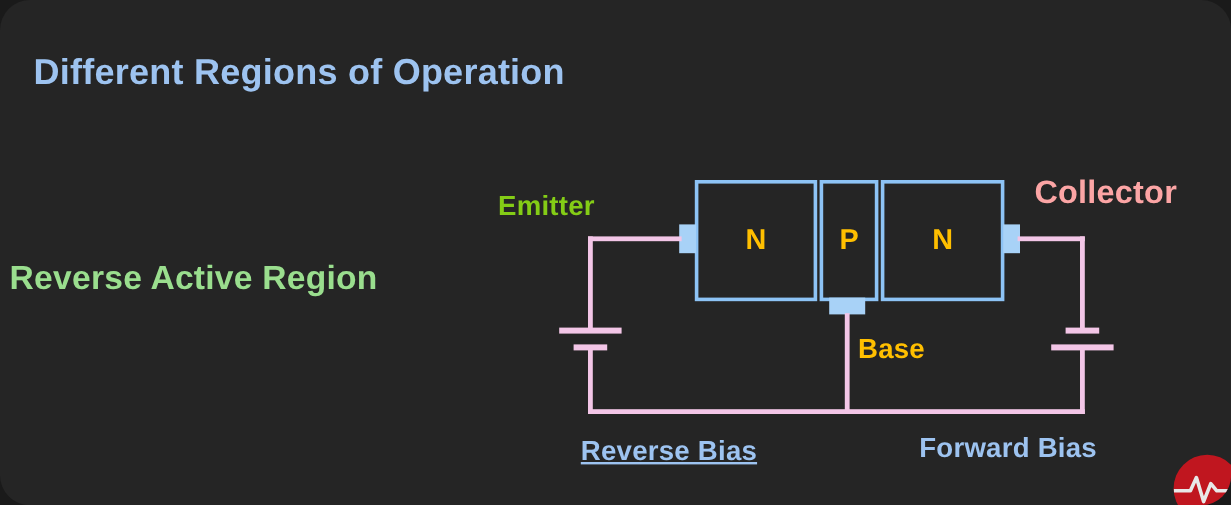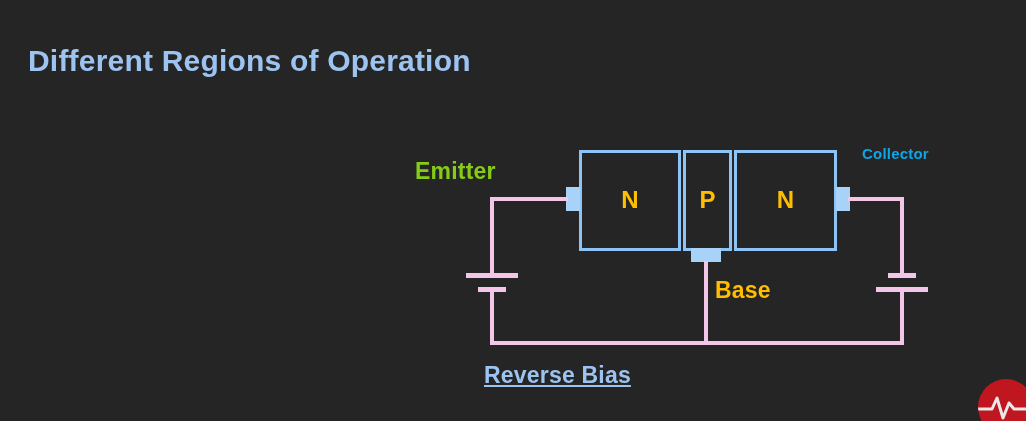--- a/index.html
+++ b/index.html
@@ -7,20 +7,21 @@
     padding: 0;
     background: #1a1a1a;
   }
   #slide {
     position: relative;
     width: 1026px;
     height: 421px;
     background: #252525;
     overflow: hidden;
     font-family: "Liberation Sans", sans-serif;
+    border-radius: 25px;
   }
   .txt {
     position: absolute;
     font-weight: bold;
     white-space: nowrap;
     letter-spacing: 0.2px;
   }
   #title {
     left: 28px;
     top: 44px;
@@ -35,22 +36,22 @@
   }
   #emitter-label {
     left: 415px;
     top: 158px;
     font-size: 23px;
     color: #84cc16;
   }
   #collector-label {
     left: 862px;
     top: 145px;
-    font-size: 15px;
-    color: #0ea5e9;
+    font-size: 27px;
+    color: #fca5a5;
   }
   #base-label {
     left: 715px;
     top: 277px;
     font-size: 23px;
     color: #ffbf00;
     text-align: center;
   }
   #reverse-bias-label {
     left: 484px;
@@ -134,20 +135,21 @@
   }
   #watermark svg { position: absolute; left: 0; top: 12px; }
 </style>
 </head>
 <body>
 
 <div id="slide">
 
   <div class="txt" id="title">Different Regions of Operation</div>
 
+  <div class="txt" id="region-label">Reverse Active Region</div>
 
   <div class="npn-box" id="box-n1">
     <span class="region-letter">N</span>
   </div>
   <div class="npn-box" id="box-p">
     <span class="region-letter">P</span>
   </div>
   <div class="npn-box" id="box-n2">
     <span class="region-letter">N</span>
   </div>
@@ -170,20 +172,21 @@
   <div class="wire wire-v" style="left:900px; top:197px; height:80px;"></div>
   <div class="plate" style="left:888px; top:273px; width:28px;"></div>
   <div class="plate" style="left:876px; top:287px; width:52px;"></div>
   <div class="wire wire-v" style="left:900px; top:288px; height:57px;"></div>
 
   <div class="wire wire-v" style="left:704px; top:261px; height:84px;"></div>
 
   <div class="wire wire-h" style="left:490px; top:341px; width:414px;"></div>
 
   <div class="txt" id="reverse-bias-label">Reverse Bias</div>
+  <div class="txt" id="forward-bias-label">Forward Bias</div>
 
   <div id="watermark">
     <svg width="56" height="30" viewBox="0 0 56 30" aria-hidden="true">
       <polyline points="0,18 14,18 19,7 25,27 31,12 36,18 56,18" fill="none" stroke="#e8e8e8" stroke-width="3" stroke-linejoin="round" stroke-linecap="round"></polyline>
     </svg>
   </div>
 
 </div>
 
 </body></html>

